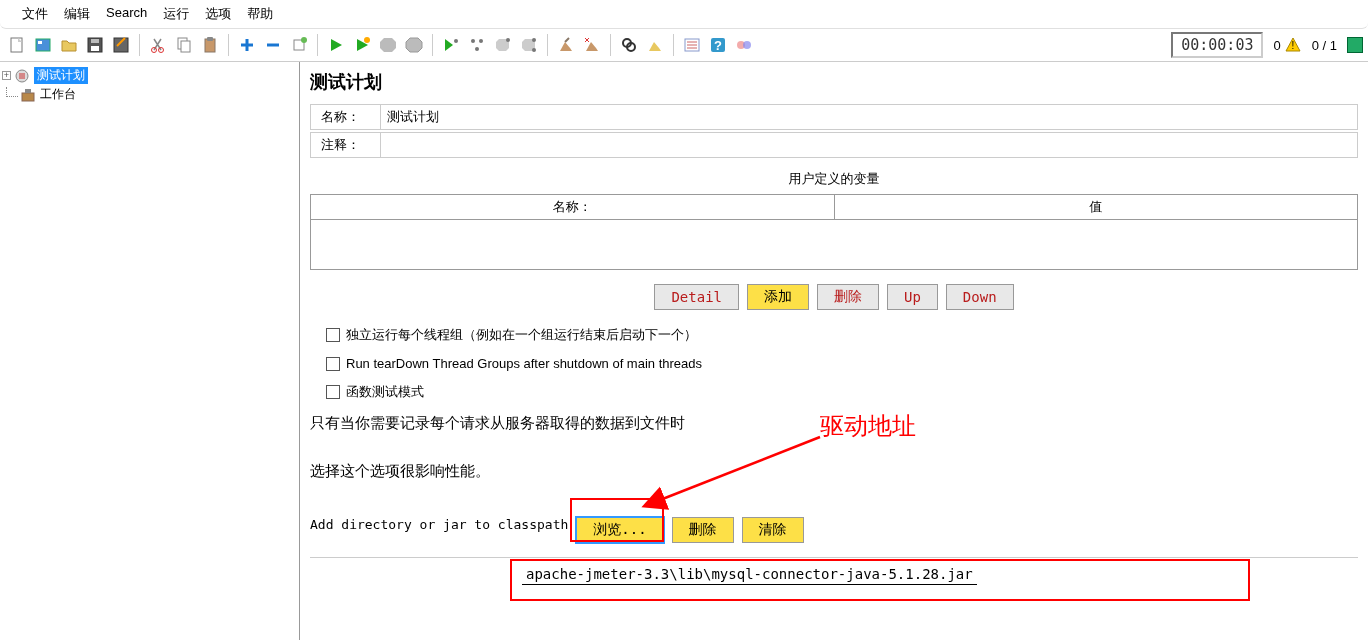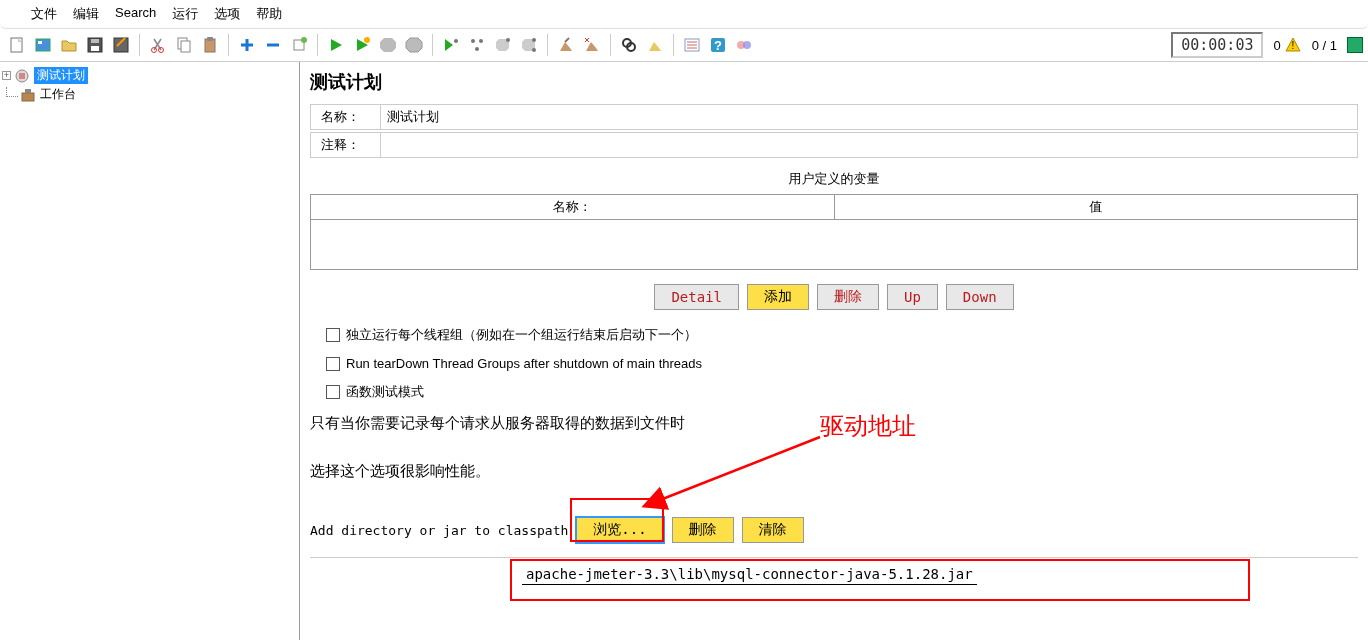--- a/index.html
+++ b/index.html
@@ -1,17 +1,17 @@
 <!DOCTYPE html>
 <html><head>
 <meta charset="utf-8">
 <style>
 * { box-sizing: border-box; margin: 0; padding: 0; }
 body { font-family: "Microsoft YaHei", Arial, sans-serif; font-size: 13px; background: #fff; width: 1368px; height: 640px; overflow: hidden; position: relative; }
-.menu-bar { display: flex; padding: 3px 23px; border-bottom: 1px solid #e0e0e0; border-radius: 6px; }
+.menu-bar { display: flex; padding: 3px 14px; border-bottom: 1px solid #e0e0e0; border-radius: 6px; }
 .menu-item { padding: 2px 8px; cursor: pointer; }
 .toolbar { display: flex; padding: 3px 5px; border-bottom: 1px solid #ccc; align-items: center; gap: 2px; }
 .toolbar-sep { width: 1px; height: 22px; background: #ccc; margin: 0 4px; }
 .toolbar-icon { width: 24px; height: 24px; display: flex; align-items: center; justify-content: center; cursor: pointer; border: 1px solid transparent; }
 .toolbar-right { margin-left: auto; display: flex; align-items: center; gap: 10px; }
 .timer { border: 2px inset #ccc; padding: 2px 8px; font-family: monospace; font-size: 15px; color: #333; }
 .main-area { display: flex; height: calc(100% - 58px); }
 .tree-panel { width: 300px; border-right: 1px solid #999; padding: 4px 2px; overflow: auto; }
 .tree-node { display: flex; align-items: center; padding: 1px 0; cursor: pointer; font-size: 12px; }
 .tree-plus { width: 9px; height: 9px; border: 1px solid #999; display: inline-flex; align-items: center; justify-content: center; font-size: 9px; margin-right: 3px; line-height: 1; color: #555; }
@@ -28,21 +28,21 @@
 .var-header > div { flex: 1; text-align: center; padding: 3px; border-right: 1px solid #999; }
 .var-header > div:last-child { border-right: none; }
 .var-body { height: 50px; border: 1px solid #999; border-top: none; }
 .button-row { display: flex; justify-content: center; gap: 8px; padding: 14px 0 10px; }
 .btn { padding: 3px 16px; background: #fde047; border: 1px solid #999; cursor: pointer; font-family: monospace; font-size: 14px; }
 .btn.disabled { color: #b91c1c; background: #e8e8e8; cursor: default; }
 .btn.focused { outline: 2px solid #3399ff; outline-offset: -1px; }
 .check-row { display: flex; align-items: center; padding: 6px 16px; gap: 6px; }
 .checkbox { width: 14px; height: 14px; border: 1px solid #555; background: #fff; }
 .note-text { padding: 4px 0; line-height: 1.6; font-size: 15px; }
-.classpath-row { display: flex; align-items: center; gap: 8px; padding: 6px 0; font-family: monospace; }
+.classpath-row { display: flex; align-items: flex-start; gap: 8px; padding: 6px 0; font-family: monospace; }
 .library-box { margin-top: 8px; border-top: 1px solid #ccc; padding: 6px 0; }
 .library-header { font-family: monospace; font-size: 14px; padding-bottom: 4px; }
 .library-path { display:inline-block; border-bottom: 1px solid #000; font-family: monospace; padding: 2px 4px; margin-left: 212px; font-size: 14px; }
 
 .annotation-label { position: absolute; color: #ff0000; font-size: 24px; font-family: "SimSun", serif; }
 .annotation-arrow { position: absolute; pointer-events:none;}
 .annotation-box { position: absolute; border: 2px solid #ff0000; pointer-events: none; }
 
 svg { display: block; }
 </style>

